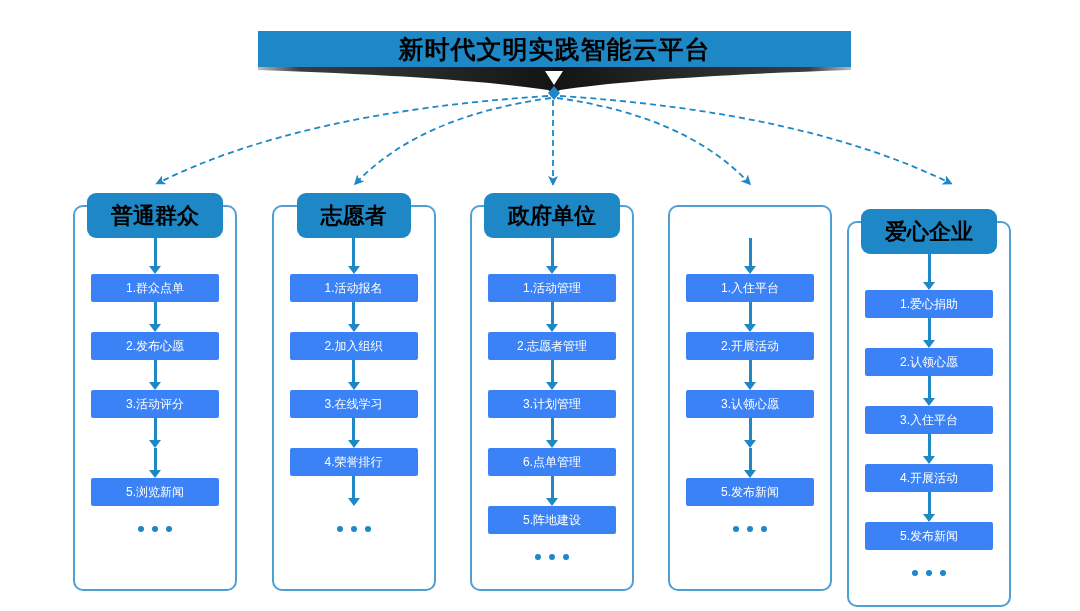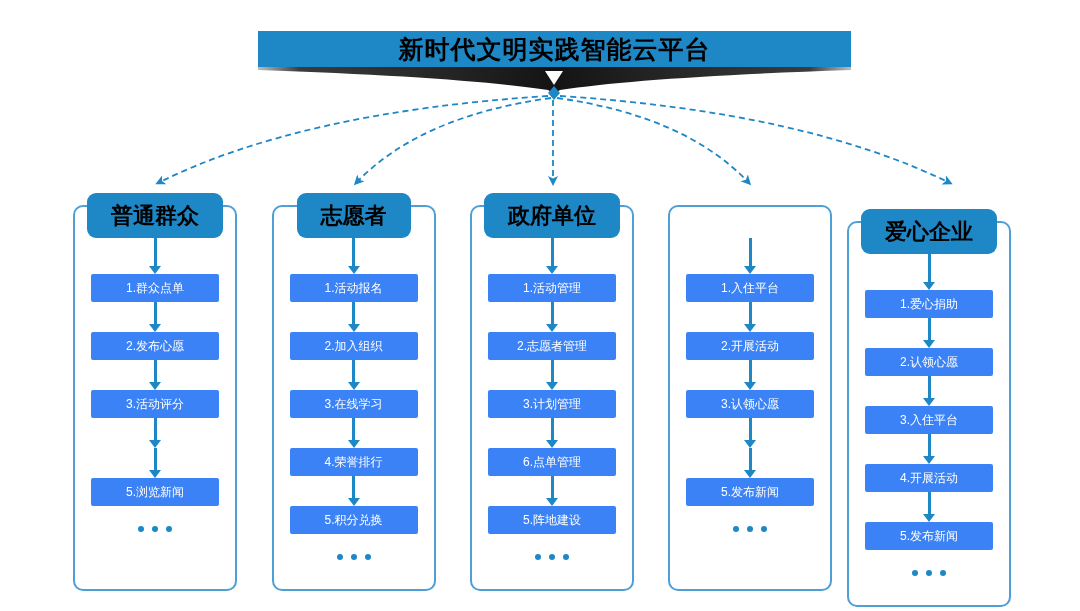--- a/index.html
+++ b/index.html
@@ -137,21 +137,20 @@
           <div class="flow-step">3.在线学习</div>
           <div class="varrow mid">
             <div class="stem"></div>
             <div class="head"></div>
           </div>
           <div class="flow-step">4.荣誉排行</div>
           <div class="varrow mid">
             <div class="stem"></div>
             <div class="head"></div>
           </div>
-          <div class="flow-step">5.积分兑换</div>
           <div class="dots">
             <i></i>
             <i></i>
             <i></i>
           </div>
         </div>
       </div>
       <div class="column" style="left: 470px;">
         <div class="col-header">政府单位</div>
         <div class="col-body">

